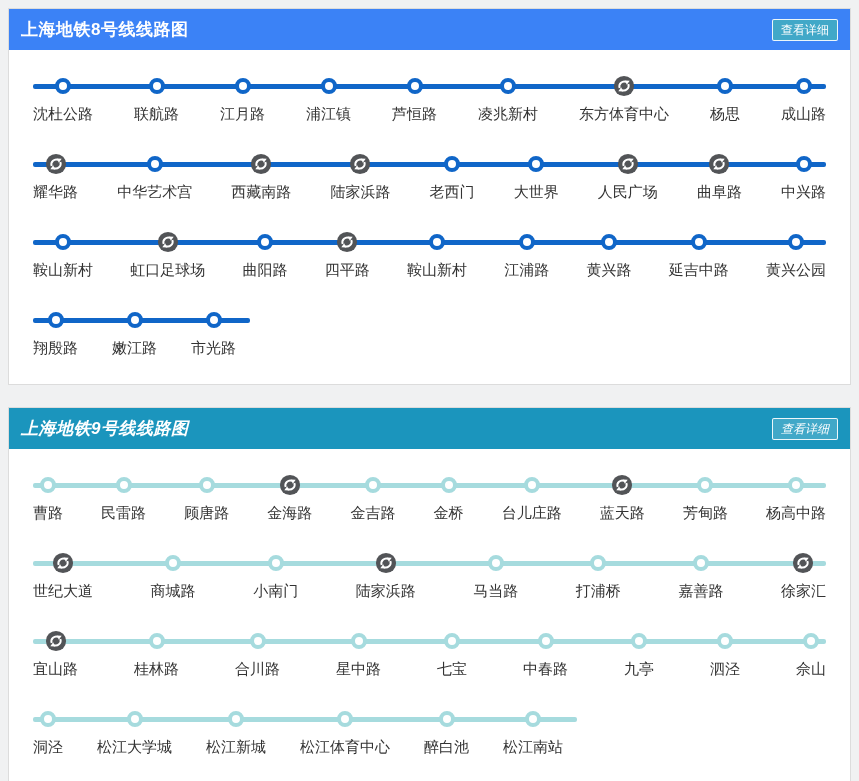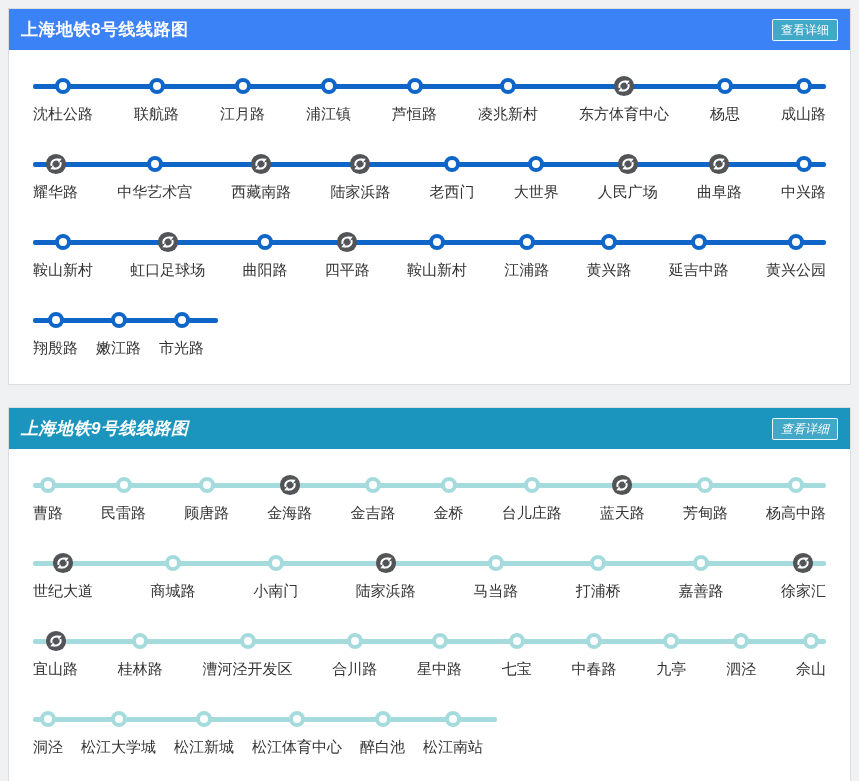--- a/index.html
+++ b/index.html
@@ -46,21 +46,21 @@
     margin-bottom:28px;
   }
   .track-row:last-child { margin-bottom:12px; }
   .track-row.full {
     display:flex;
     justify-content:space-between;
     align-items:center;
   }
   .track-row.partial {
     display:inline-flex;
-    gap:18px;
+    gap:34px;
     padding-right:14px;
   }
   .track-line {
     position:absolute;
     left:0; right:0;
     top:9.5px;
     height:5px;
     border-radius:2px;
     z-index:0;
   }
@@ -541,26 +541,20 @@
           <div class="station">
             <div class="station-top">
               <span class="marker" style="border-color: rgb(166, 219, 222);"></span>
             </div>
             <div class="station-label">桂林路</div>
           </div>
           <div class="station">
             <div class="station-top">
               <span class="marker" style="border-color: rgb(166, 219, 222);"></span>
             </div>
-            <div class="station-label">漕河泾开发区</div>
-          </div>
-          <div class="station">
-            <div class="station-top">
-              <span class="marker" style="border-color: rgb(166, 219, 222);"></span>
-            </div>
             <div class="station-label">合川路</div>
           </div>
           <div class="station">
             <div class="station-top">
               <span class="marker" style="border-color: rgb(166, 219, 222);"></span>
             </div>
             <div class="station-label">星中路</div>
           </div>
           <div class="station">
             <div class="station-top">

